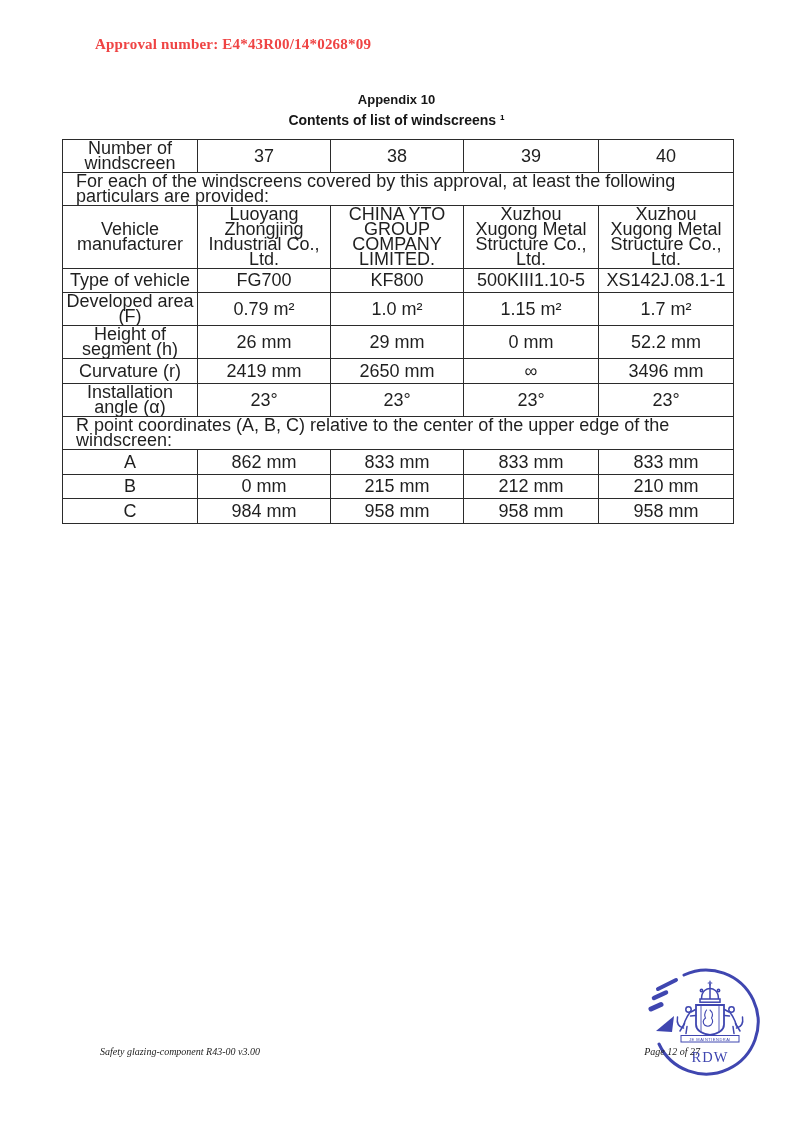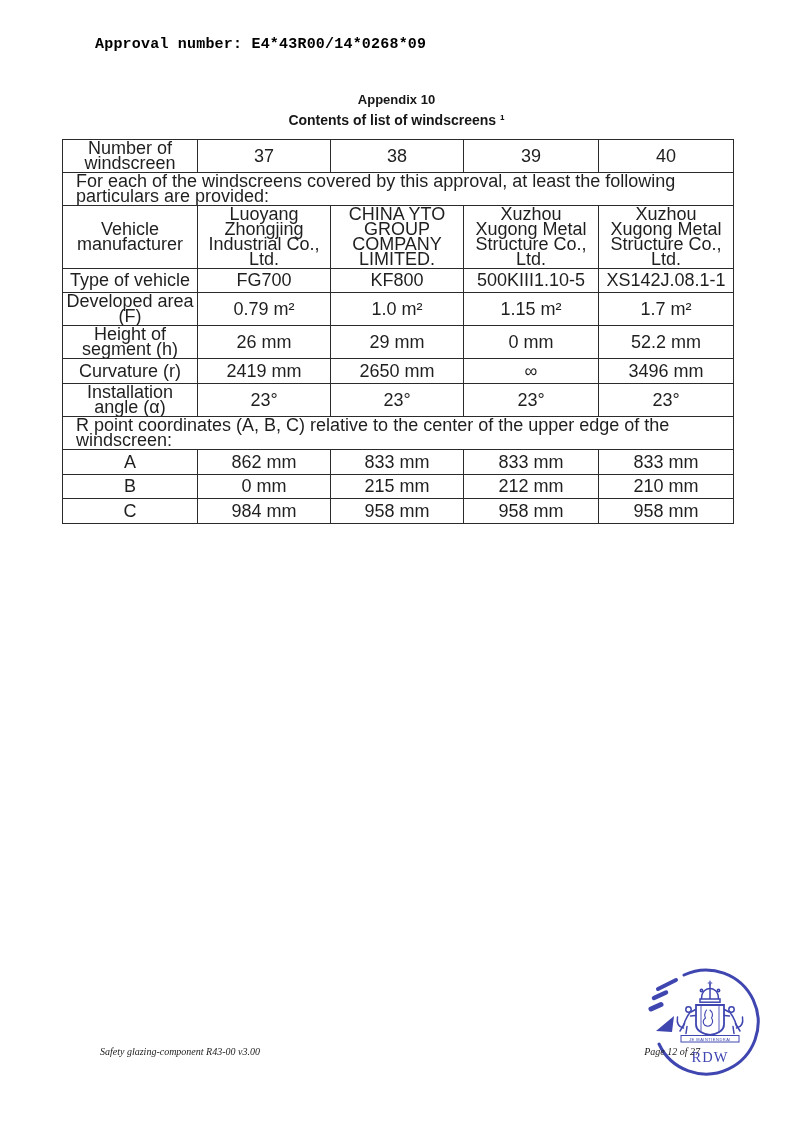--- a/index.html
+++ b/index.html
@@ -3,22 +3,22 @@
 <meta charset="utf-8">
 <style>
   * { margin:0; padding:0; box-sizing:border-box; }
   html,body { background:#fff; }
   .page {
     position:relative; width:793px; height:1122px; background:#fff;
     font-family:"Liberation Sans", sans-serif; color:#1c1c1c; overflow:hidden;
   }
   .approval {
     position:absolute; left:95px; top:36px;
-    font-family:Liberation Mono, monospace; font-weight:bold; font-size:15px;
-    letter-spacing:0.2px; color:#000000;
+    font-family:Liberation Serif, serif; font-weight:bold; font-size:15px;
+    letter-spacing:0.2px; color:#ef4444;
   }
   .title {
     position:absolute; left:0; right:0; text-align:center; font-weight:bold; color:#161616;
   }
   .title1 { top:83px; font-size:13px;margin-top:9px; }
   .title2 { top:112px; font-size:14px; }
   table.ws {
     position:absolute; left:62px; top:139px; width:671px;
     border-collapse:collapse; table-layout:fixed;
     font-size:18px; line-height:15px; color:#1f1f1f;

